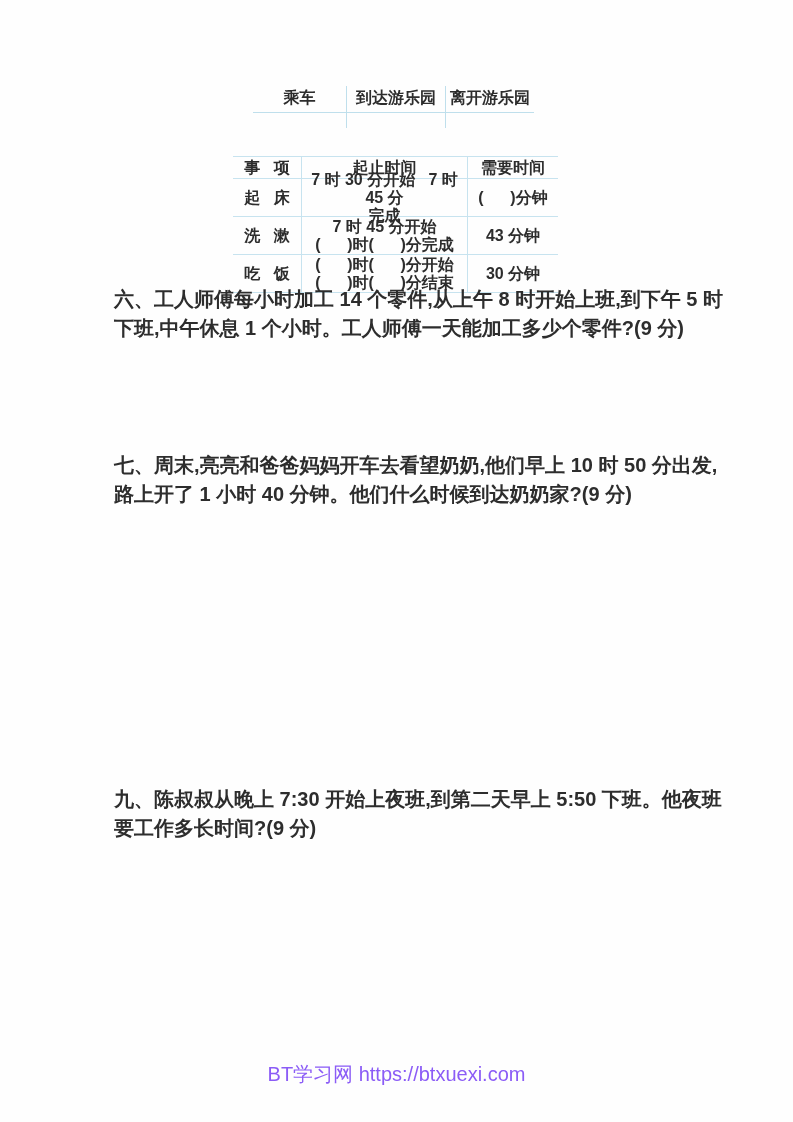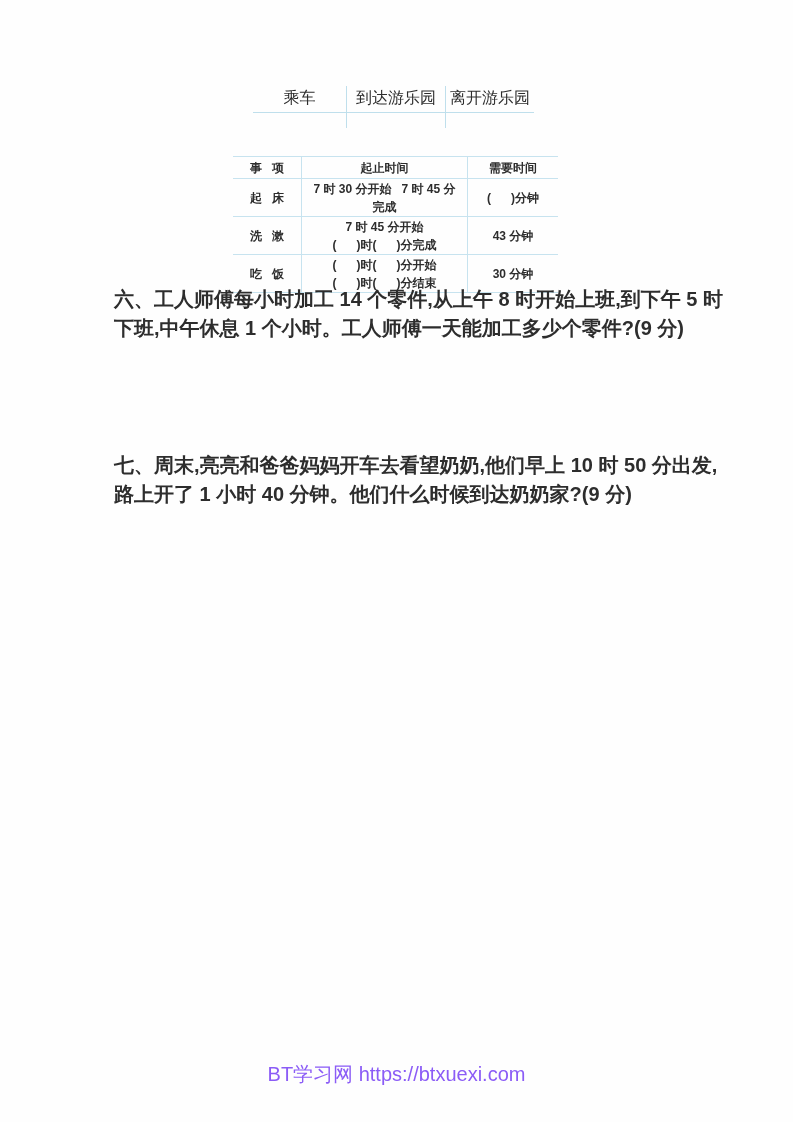--- a/index.html
+++ b/index.html
@@ -6,21 +6,21 @@
   body{
     width:793px;height:1122px;
     background:#ffffff;
     font-family:"Liberation Sans","DejaVu Sans",sans-serif;
     position:relative;overflow:hidden;
     color:#2d2d2d;
   }
   .page{position:absolute;inset:0;background:#fefefe;}
 
   
-  .frag{position:absolute;left:253px;top:86px;width:281px;font-size:16px;font-weight:400;}
+  .frag{position:absolute;left:253px;top:86px;width:281px;font-size:16px;font-weight:700;}
   .frag-row{display:flex;}
   .frag-row.r1{height:27px;}
   .frag-row.r2{height:15px;}
   .frag .c{display:flex;justify-content:center;align-items:flex-end;padding-bottom:3px;box-sizing:border-box;}
   .frag .c1{width:94px;border-right:1px solid #bfdfec;}
   .frag .c2{width:99px;border-right:1px solid #bfdfec;}
   .frag .c3{width:88px;}
   .frag .r1 .c{border-bottom:1px solid #bfdfec;}
 
   
@@ -31,21 +31,21 @@
   }
   .q5h{top:133px;}
   .q6{top:285px;}
   .q7{top:451px;}
   .q8{top:616px;}
   .q9{top:785px;}
 
   
   .sched{
     position:absolute;left:233px;top:156px;width:325px;
-    font-size:12px;font-weight:600;
+    font-size:16px;font-weight:600;
     border-top:1px solid #c7e3ef;
   }
   .s-row{display:flex;border-bottom:1px solid #c7e3ef;}
   .s-row.h{height:21px;}
   .s-row.b{height:37px;}
   .s-cell{
     display:flex;align-items:center;justify-content:center;
     text-align:center;white-space:pre-wrap;line-height:18px;
     box-sizing:border-box;
   }
@@ -101,16 +101,18 @@
       <div class="s-cell col-time">(      )时(      )分开始
 (      )时(      )分结束</div>
       <div class="s-cell col-need">30 分钟</div>
     </div>
   </div>
 
   <div class="q q6">六、工人师傅每小时加工 14 个零件,从上午 8 时开始上班,到下午 5 时
 下班,中午休息 1 个小时。工人师傅一天能加工多少个零件?(9 分)</div>
   <div class="q q7">七、周末,亮亮和爸爸妈妈开车去看望奶奶,他们早上 10 时 50 分出发,
 路上开了 1 小时 40 分钟。他们什么时候到达奶奶家?(9 分)</div>
+  <div class="q q9">九、陈叔叔从晚上 7:30 开始上夜班,到第二天早上 5:50 下班。他夜班
+要工作多长时间?(9 分)</div>
 
   <div class="footer">BT学习网 https://btxuexi.com</div>
 
 </div>
 
 </body></html>

